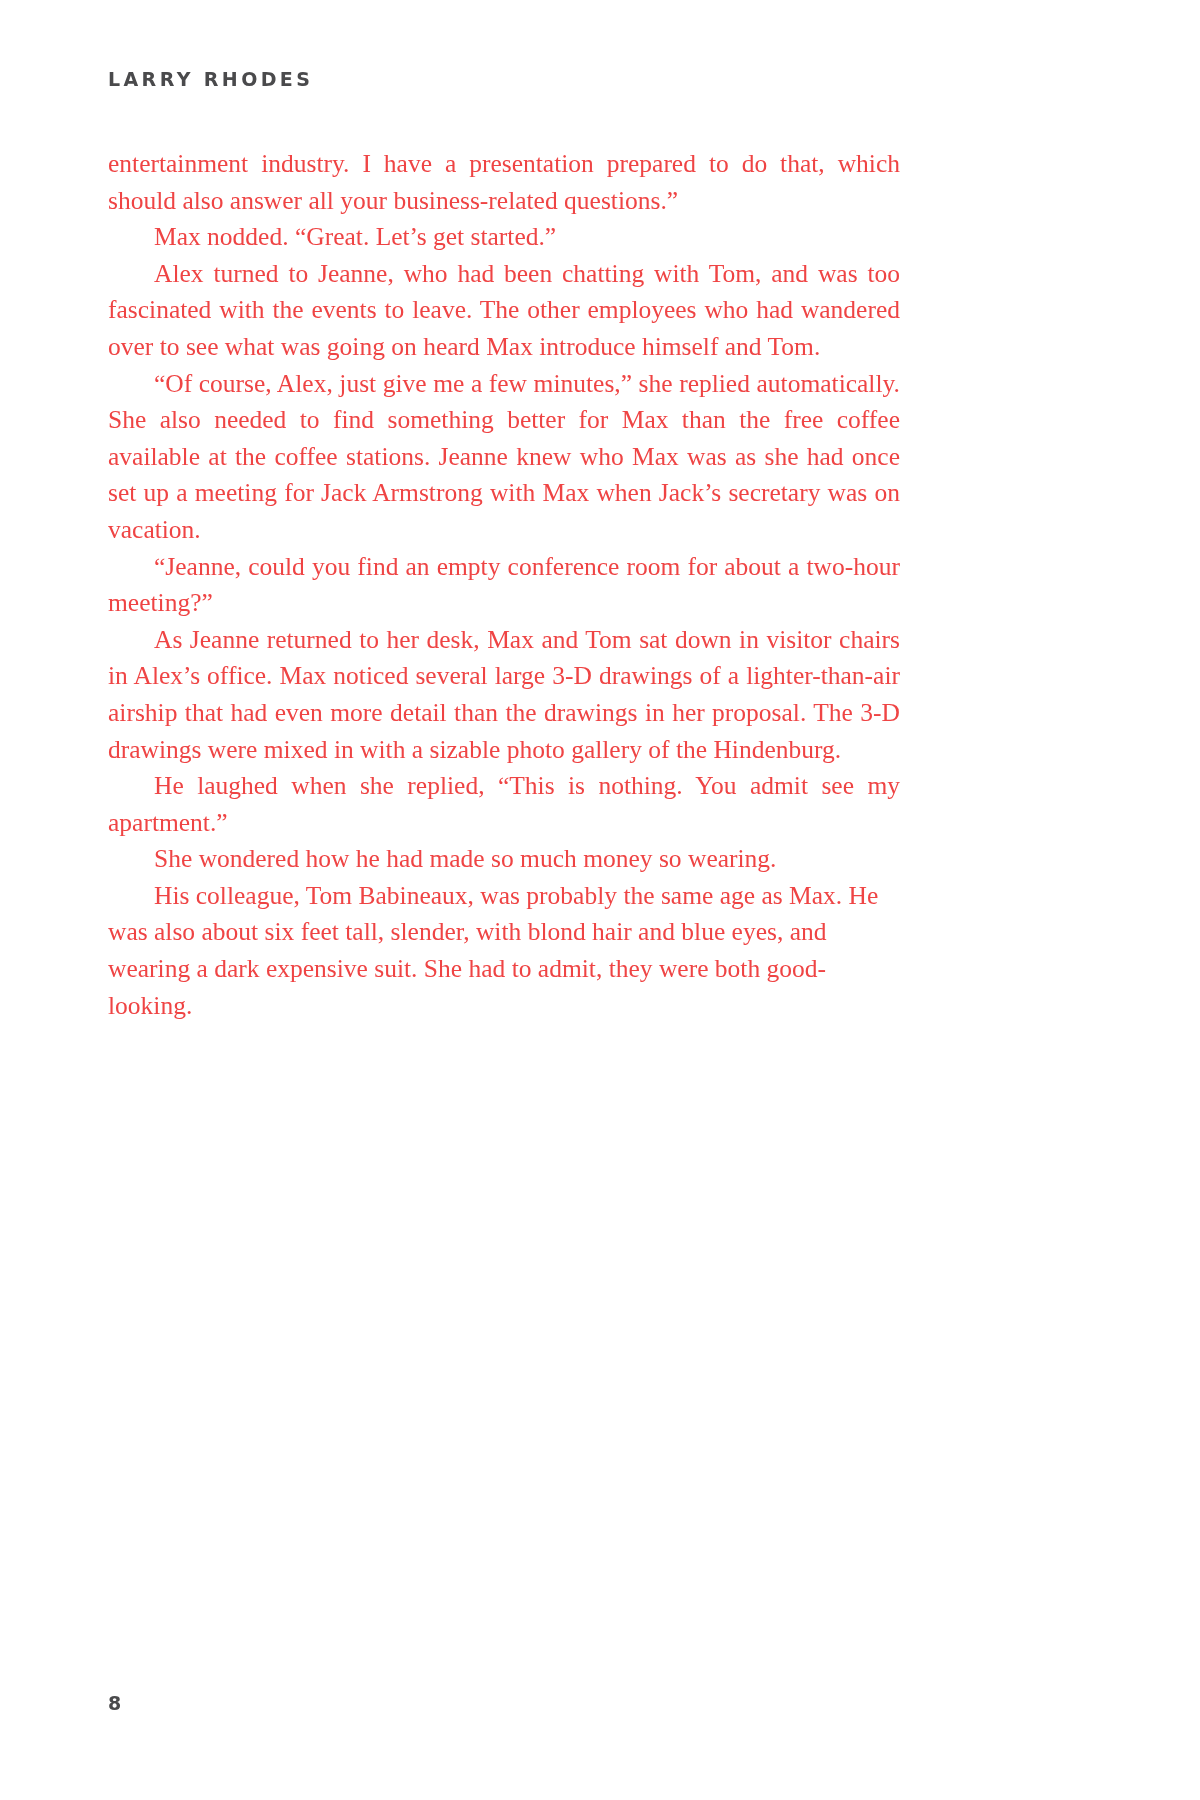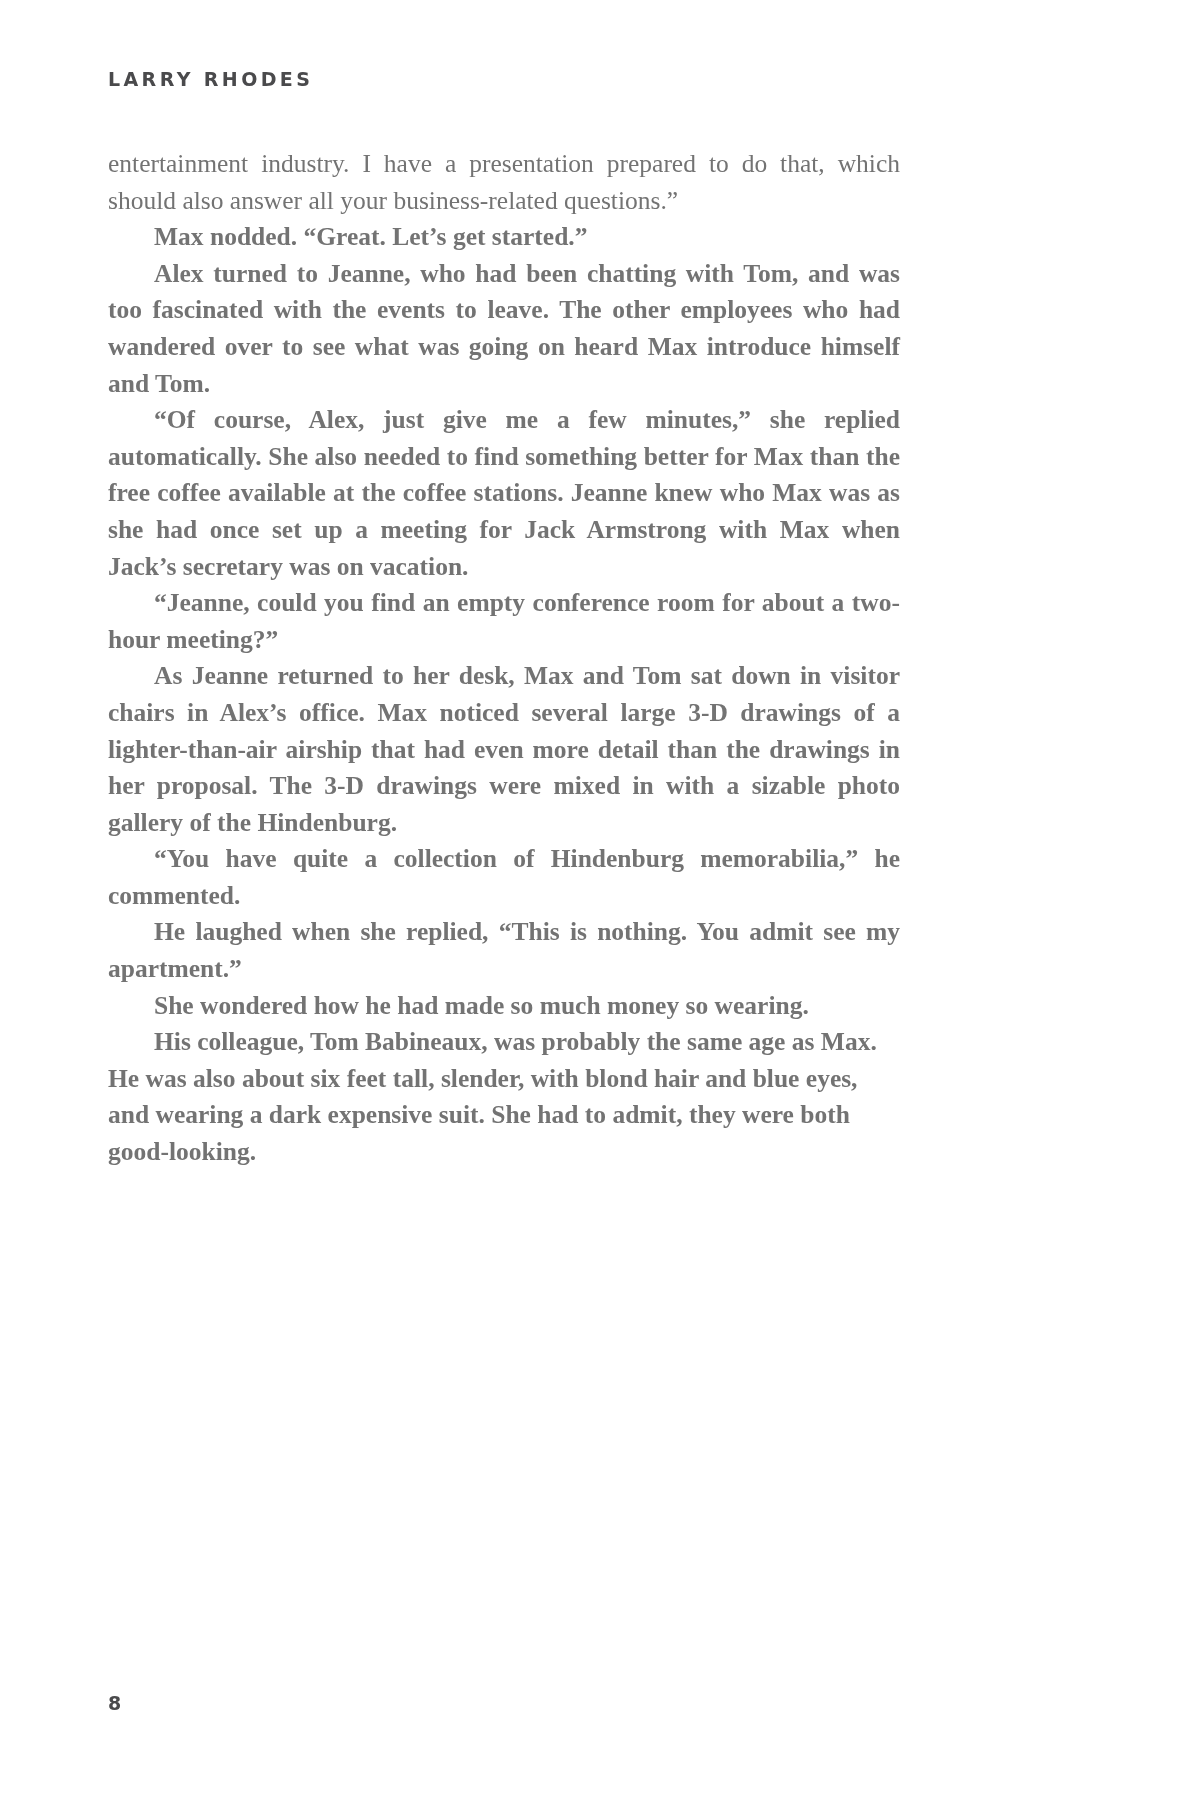--- a/index.html
+++ b/index.html
@@ -51,31 +51,30 @@
     left: 108px;
     top: 146px;
     width: 792px;
   }
 
   .textblock p {
     margin: 0;
     font-family: "Liberation Serif", "DejaVu Serif", serif;
     font-size: 25.5px;
     line-height: 36.6px;
-    color: #737373;
+    color: #ef4444;
     text-align: justify;
     text-justify: inter-word;
     -webkit-hyphens: none;
     hyphens: none;
     text-indent: 0;
   }
 
   .textblock p.indent {
     text-indent: 46px;
-    font-weight: bold;
   }
 
   .textblock p:last-child {
     text-align: left;
   }
 
   
   .folio {
     position: absolute;
     left: 108px;
@@ -107,21 +106,20 @@
 
   <div class="running-head">LARRY RHODES</div>
 
   <div class="textblock">
     <p class="">entertainment industry. I have a presentation prepared to do that, which should also answer all your business-related questions.”</p>
     <p class="indent">Max nodded. “Great. Let’s get started.”</p>
     <p class="indent">Alex turned to Jeanne, who had been chatting with Tom, and was too fascinated with the events to leave. The other employees who had wandered over to see what was going on heard Max introduce himself and Tom.</p>
     <p class="indent">“Of course, Alex, just give me a few minutes,” she replied automatically. She also needed to find something better for Max than the free coffee available at the coffee stations. Jeanne knew who Max was as she had once set up a meeting for Jack Armstrong with Max when Jack’s secretary was on vacation.</p>
     <p class="indent">“Jeanne, could you find an empty conference room for about a two-hour meeting?”</p>
     <p class="indent">As Jeanne returned to her desk, Max and Tom sat down in visitor chairs in Alex’s office. Max noticed several large 3-D drawings of a lighter-than-air airship that had even more detail than the drawings in her proposal. The 3-D drawings were mixed in with a sizable photo gallery of the Hindenburg.</p>
-    <p class="indent">“You have quite a collection of Hindenburg memorabilia,” he commented.</p>
     <p class="indent">He laughed when she replied, “This is nothing. You admit see my apartment.”</p>
     <p class="indent">She wondered how he had made so much money so wearing.</p>
     <p class="indent">His colleague, Tom Babineaux, was probably the same age as Max. He was also about six feet tall, slender, with blond hair and blue eyes, and wearing a dark expensive suit. She had to admit, they were both good-looking.</p>
   </div>
 
   <div class="folio">8</div>
 
 </div>
 
 </body></html>

